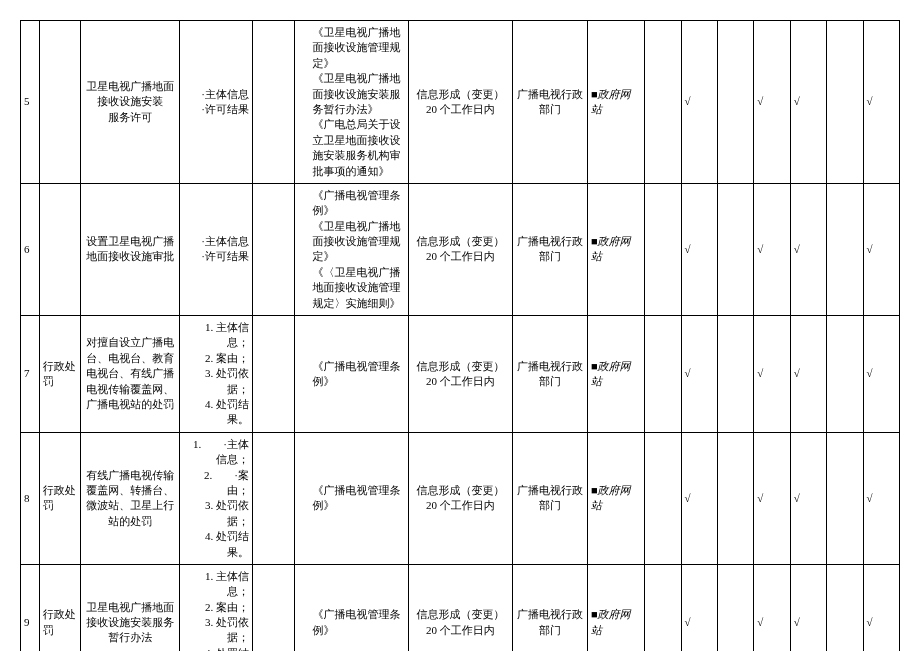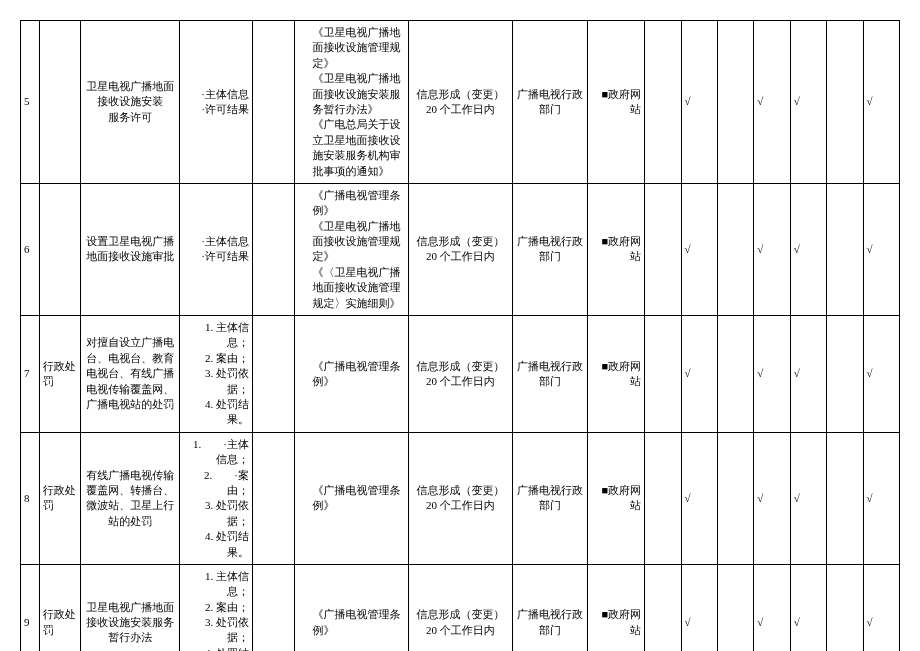--- a/index.html
+++ b/index.html
@@ -7,21 +7,21 @@
     table { border-collapse: collapse; width: 100%; table-layout: fixed; }
     td { border: 1px solid #000; padding: 4px 3px; vertical-align: middle; word-wrap: break-word; line-height: 1.4; }
     .c-idx { width: 18px; text-align: left; }
     .c-cat { width: 40px; text-align: left; }
     .c-item { width: 95px; text-align: center; }
     .c-cont { width: 70px; text-align: right; }
     .c-sp { width: 40px; }
     .c-basis { width: 110px; text-align: left; padding-left: 18px; }
     .c-time { width: 100px; text-align: center; }
     .c-dept { width: 72px; text-align: center; }
-    .c-chan { width: 55px; text-align: right; }
+    .c-chan { width: 55px; text-align: left; font-style: italic; }
     .c-chk { width: 35px; text-align: left; }
     .check::before { content: "√"; }
     .blk::before { content: "■"; }
     .pre { white-space: pre-line; }
   </style>
 </head>
 <body>
 
 <table>
   <tbody id="tbody">

